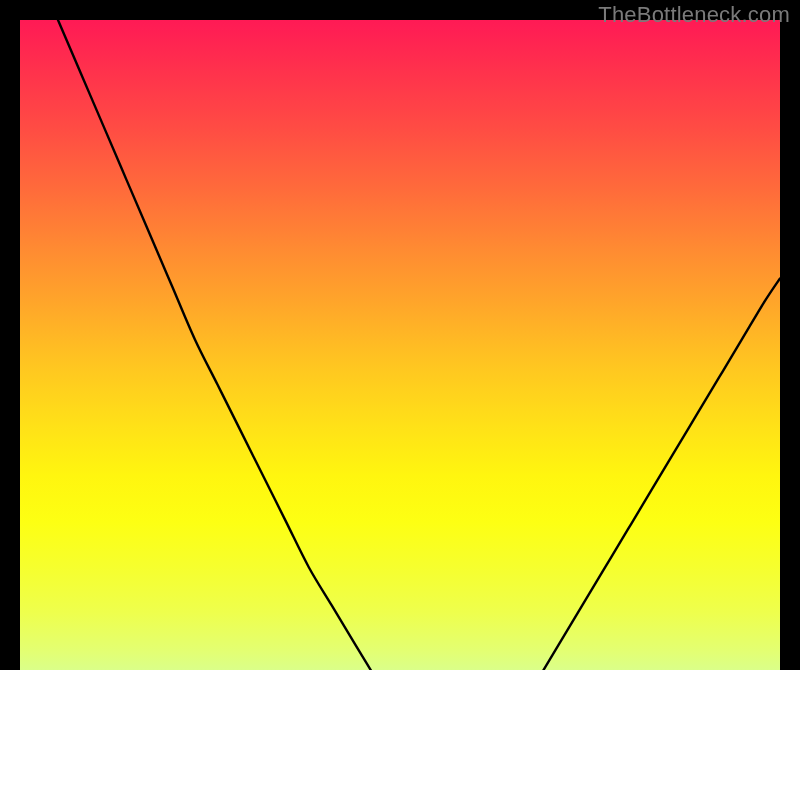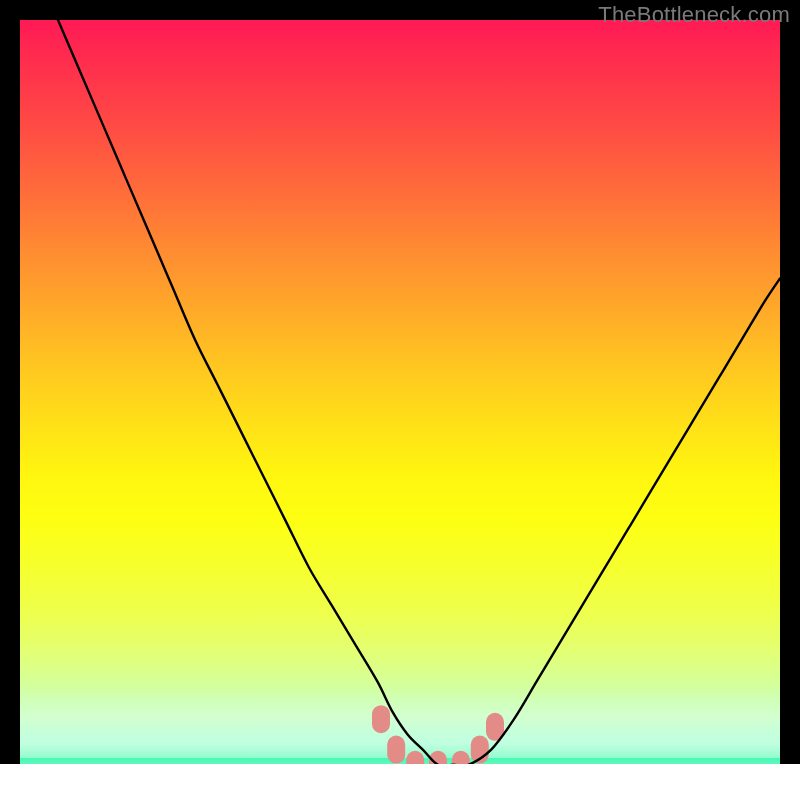--- a/index.html
+++ b/index.html
@@ -2,21 +2,21 @@
 <html><head>
 <meta charset="utf-8">
 <style>
   body {
     margin: 0;
     padding: 0;
     background: #fff;
   }
   .frame {
     width: 800px;
-    height: 764px;
+    height: 670px;
     position: relative;
     background: #000;
   }
   .plot-area {
     position: absolute;
     left: 20px;
     top: 20px;
     width: 760px;
     height: 760px;
     overflow: hidden;

